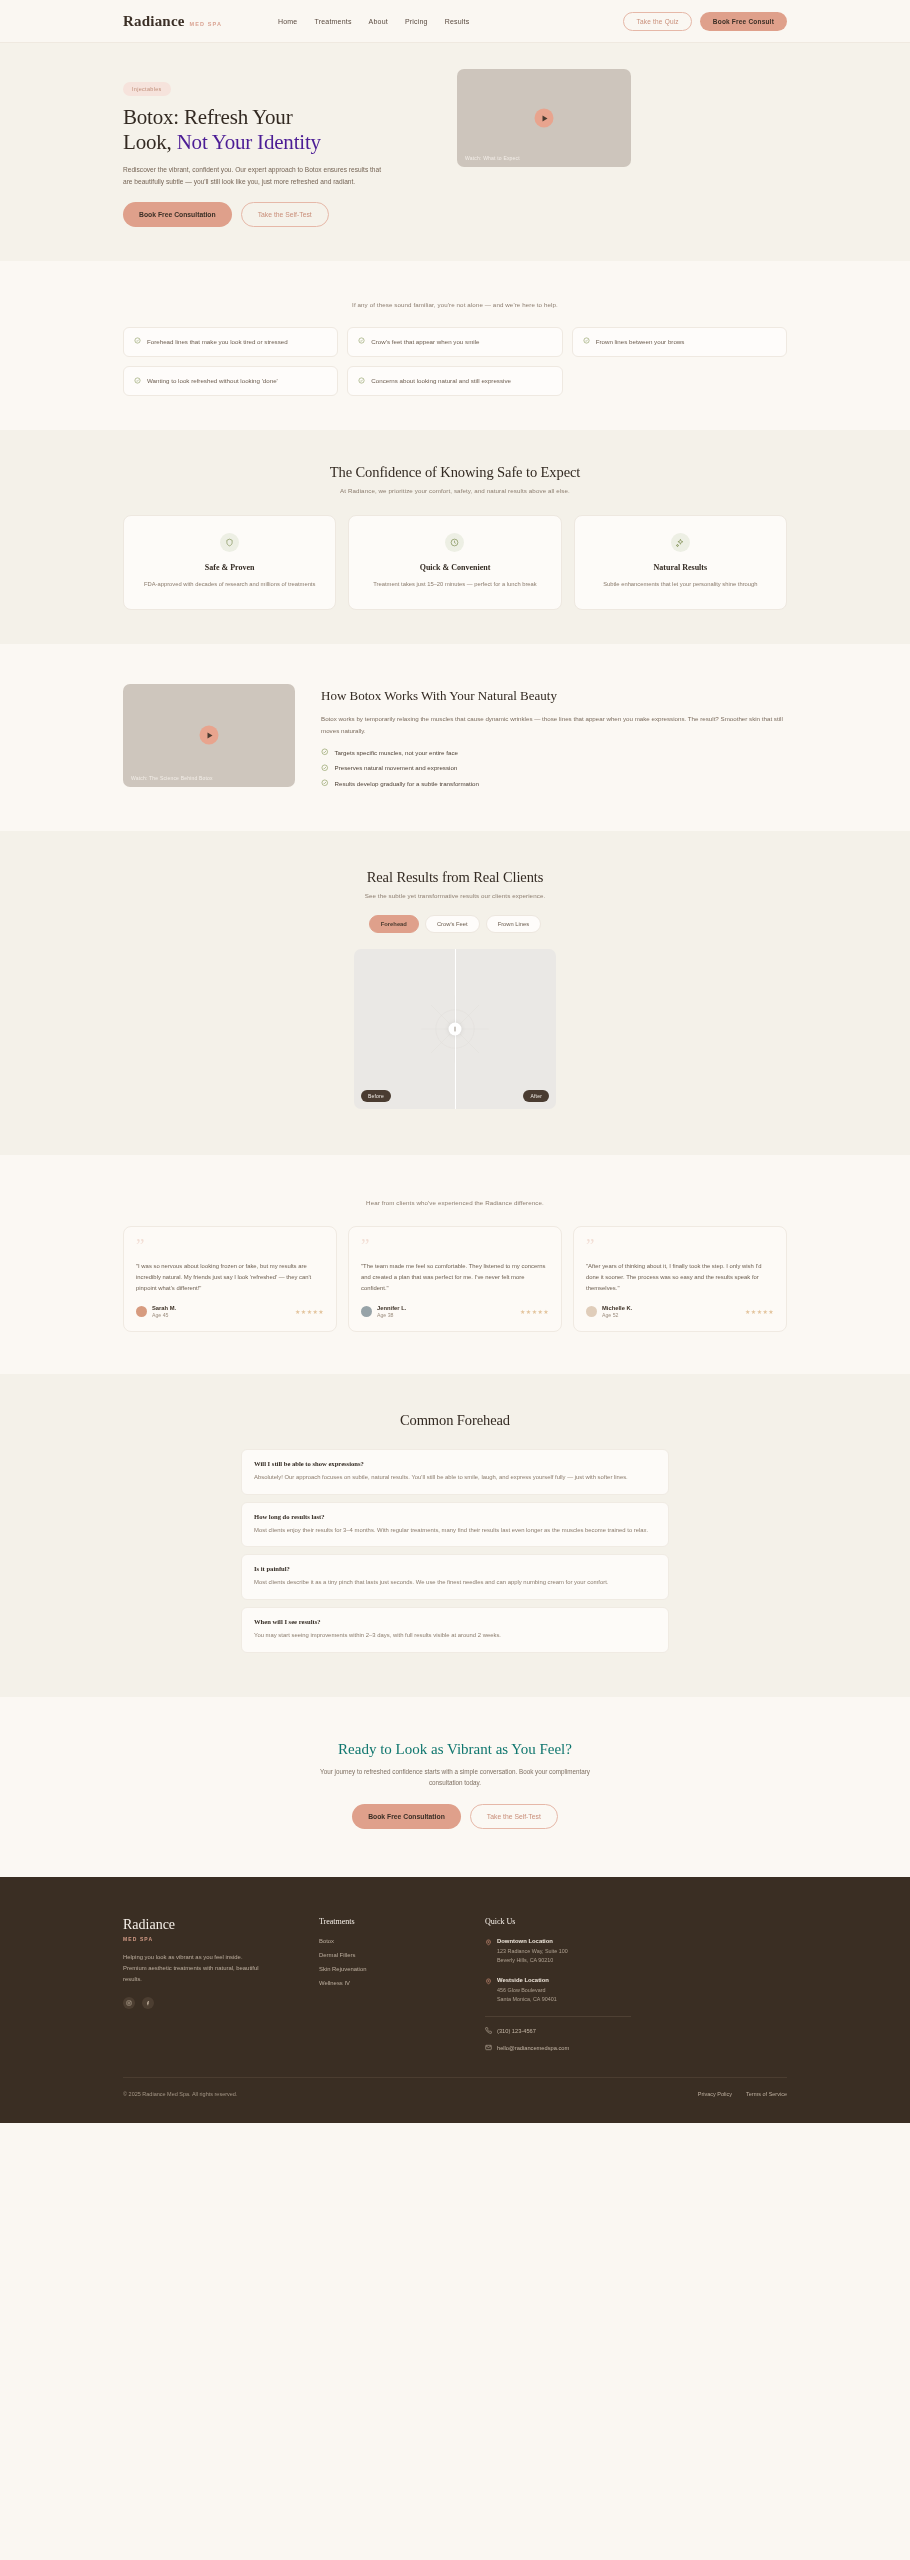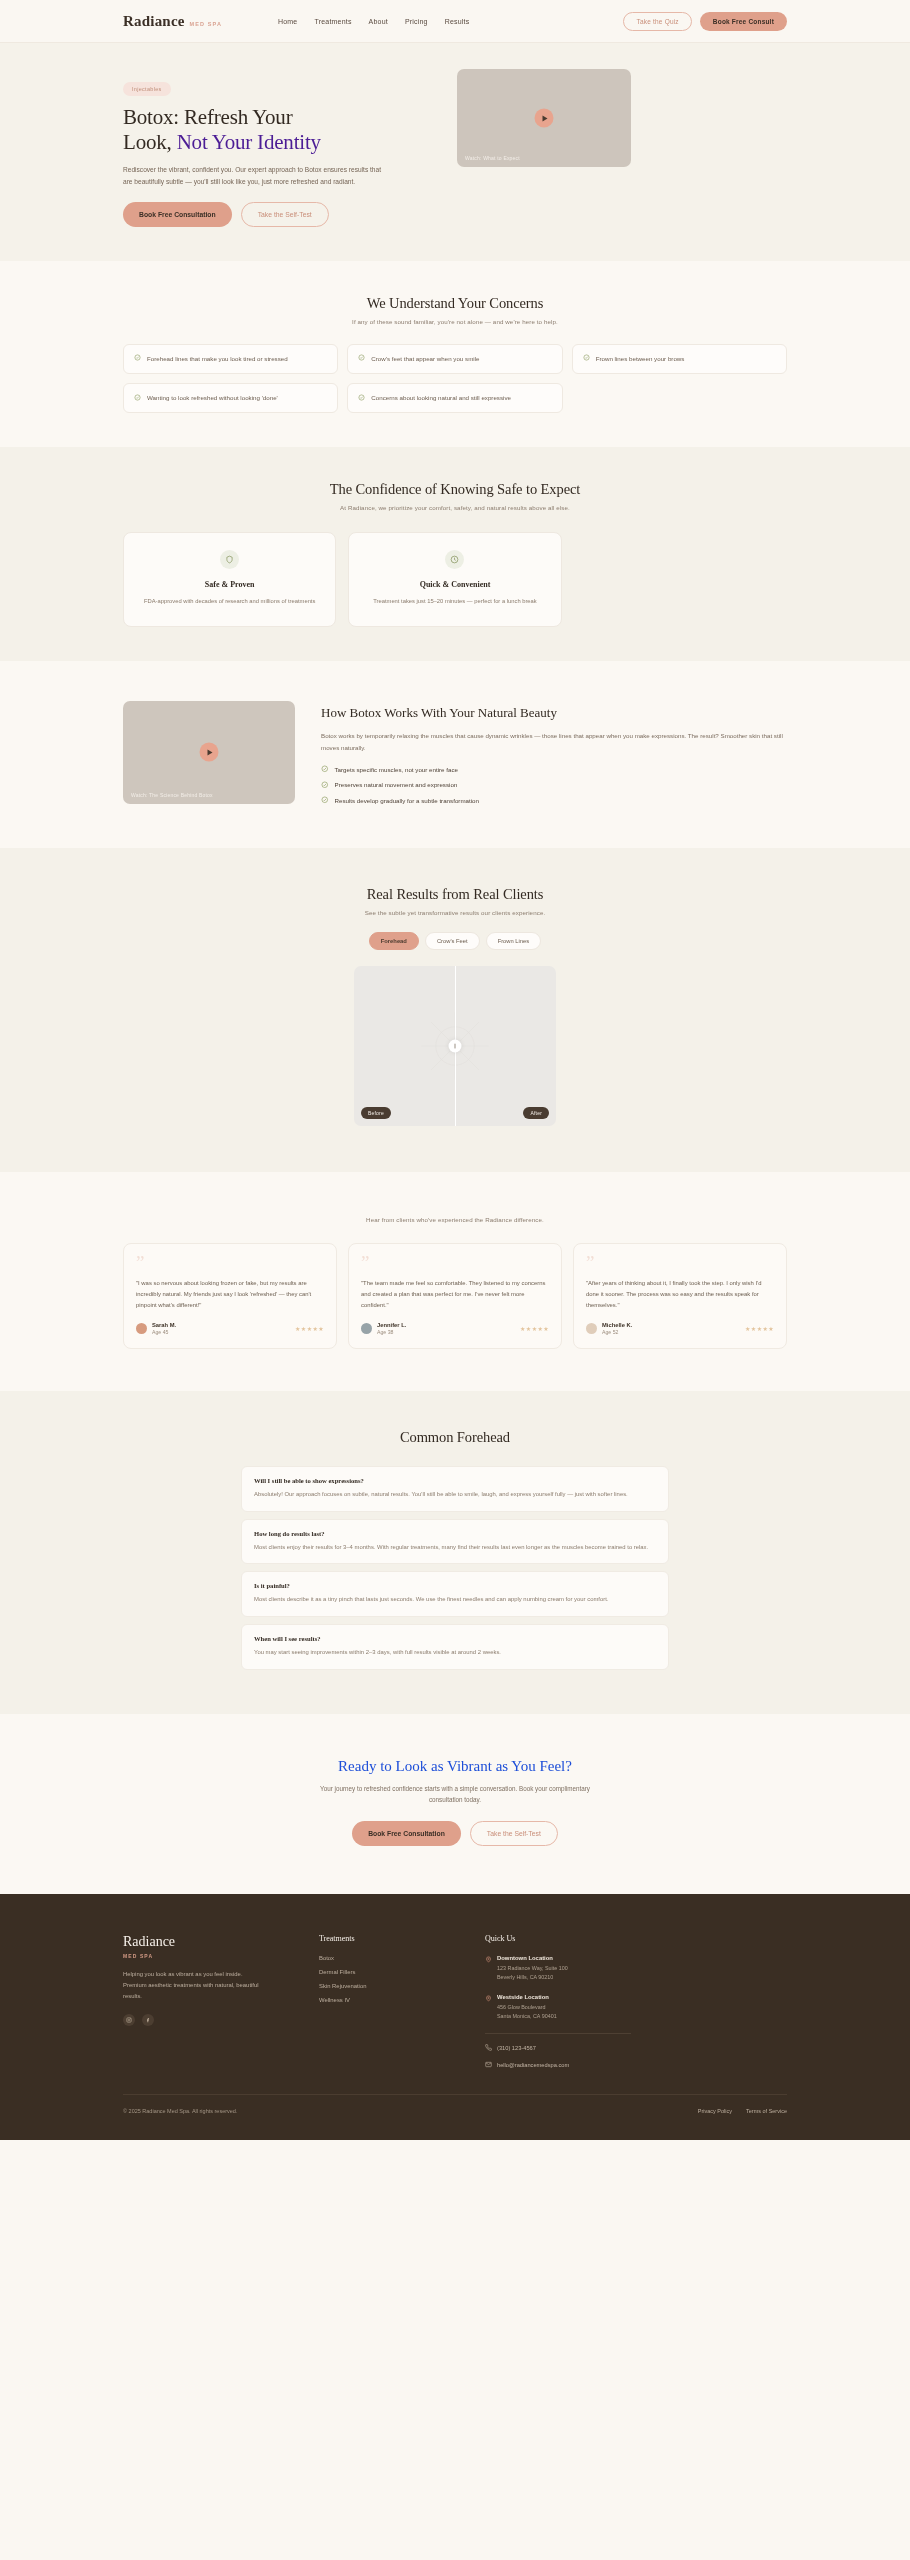--- a/index.html
+++ b/index.html
@@ -134,21 +134,21 @@
   .stars { margin-left:auto; font-size:6px; color:#E3C49D; letter-spacing:.4px; }
 
   
   .faq-list { display:flex; flex-direction:column; gap:7px; margin-top:20px; width:428px; margin-left:auto; margin-right:auto; }
   .faq-item { background:#FDFBF8; border:1px solid #F0EBE3; border-radius:6px; padding:10px 12px 11px; }
   .faq-q { font-family:"Liberation Serif", serif; font-size:6.6px; font-weight:700; color:#332A22; }
   .faq-a { font-size:5.9px; line-height:1.8; color:#8B7C6D; margin-top:5px; }
 
   
   .cta { padding:44px 0 48px; background:#FBF8F3; text-align:center; }
-  .cta-h2 { font-family:"Liberation Serif", serif; font-size:15px; font-weight:400; color:#1d4ed8; }
+  .cta-h2 { font-family:"Liberation Serif", serif; font-size:15px; font-weight:400; color:#0f766e; }
   .cta-p { font-size:6.3px; line-height:1.85; color:#7F7062; margin:8px auto 0; width:300px; }
   .cta-btns { display:flex; gap:9px; justify-content:center; margin-top:15px; }
 
   
   .footer { background:#3A2E23; padding:40px 0 0; }
   .footer-inner { width:664px; margin:0 auto; display:flex; gap:0; }
   .fcol1 { width:196px; }
   .fcol2 { width:166px; }
   .fcol3 { width:166px; }
   .fcol4 { width:160px; }
@@ -214,21 +214,20 @@
       <div class="play-circle">
           <span class="play-tri"></span>
         </div>
       <span class="video-caption">Watch: What to Expect</span>
     </div>
   </div>
 </section>
 
 <section class="sec sec-cream">
   <div class="container">
-    <h2 class="sec-h2">We Understand Your Concerns</h2>
     <p class="sec-sub">If any of these sound familiar, you're not alone — and we're here to help.</p>
     <div class="concern-grid">
       <div class="concern-card">
         <svg class="ico-check" width="7" height="7" viewBox="0 0 24 24" fill="none" stroke="#8A9A5B" stroke-width="2">
             <circle cx="12" cy="12" r="9"></circle>
             <path d="M8 12.5l2.6 2.6L16.5 9"></path>
           </svg>
         <span class="concern-text">Forehead lines that make you look tired or stressed</span>
       </div>
       <div class="concern-card">
@@ -279,20 +278,30 @@
       </div>
       <div class="expect-card">
         <div class="expect-iconwrap">
           <svg width="9" height="9" viewBox="0 0 24 24" fill="none" stroke="#7E8C52" stroke-width="1.8">
               <circle cx="12" cy="12" r="9"></circle>
               <path d="M12 7v5.4l3.4 2"></path>
             </svg>
         </div>
         <div class="expect-title">Quick &amp; Convenient</div>
         <div class="expect-desc">Treatment takes just 15–20 minutes — perfect for a lunch break</div>
+      </div>
+      <div class="expect-card">
+        <div class="expect-iconwrap">
+          <svg width="10" height="10" viewBox="0 0 24 24" fill="none" stroke="#7E8C52" stroke-width="1.6">
+              <path d="M13 3l1.6 4.4L19 9l-4.4 1.6L13 15l-1.6-4.4L7 9l4.4-1.6L13 3z"></path>
+              <path d="M6 15l.8 2.2L9 18l-2.2.8L6 21l-.8-2.2L3 18l2.2-.8L6 15z"></path>
+            </svg>
+        </div>
+        <div class="expect-title">Natural Results</div>
+        <div class="expect-desc">Subtle enhancements that let your personality shine through</div>
       </div>
     </div>
   </div>
 </section>
 
 <section class="sec sec-cream" style="padding:40px 0 44px">
   <div class="how-inner">
     <div class="how-video">
       <div class="play-circle">
           <span class="play-tri"></span>

